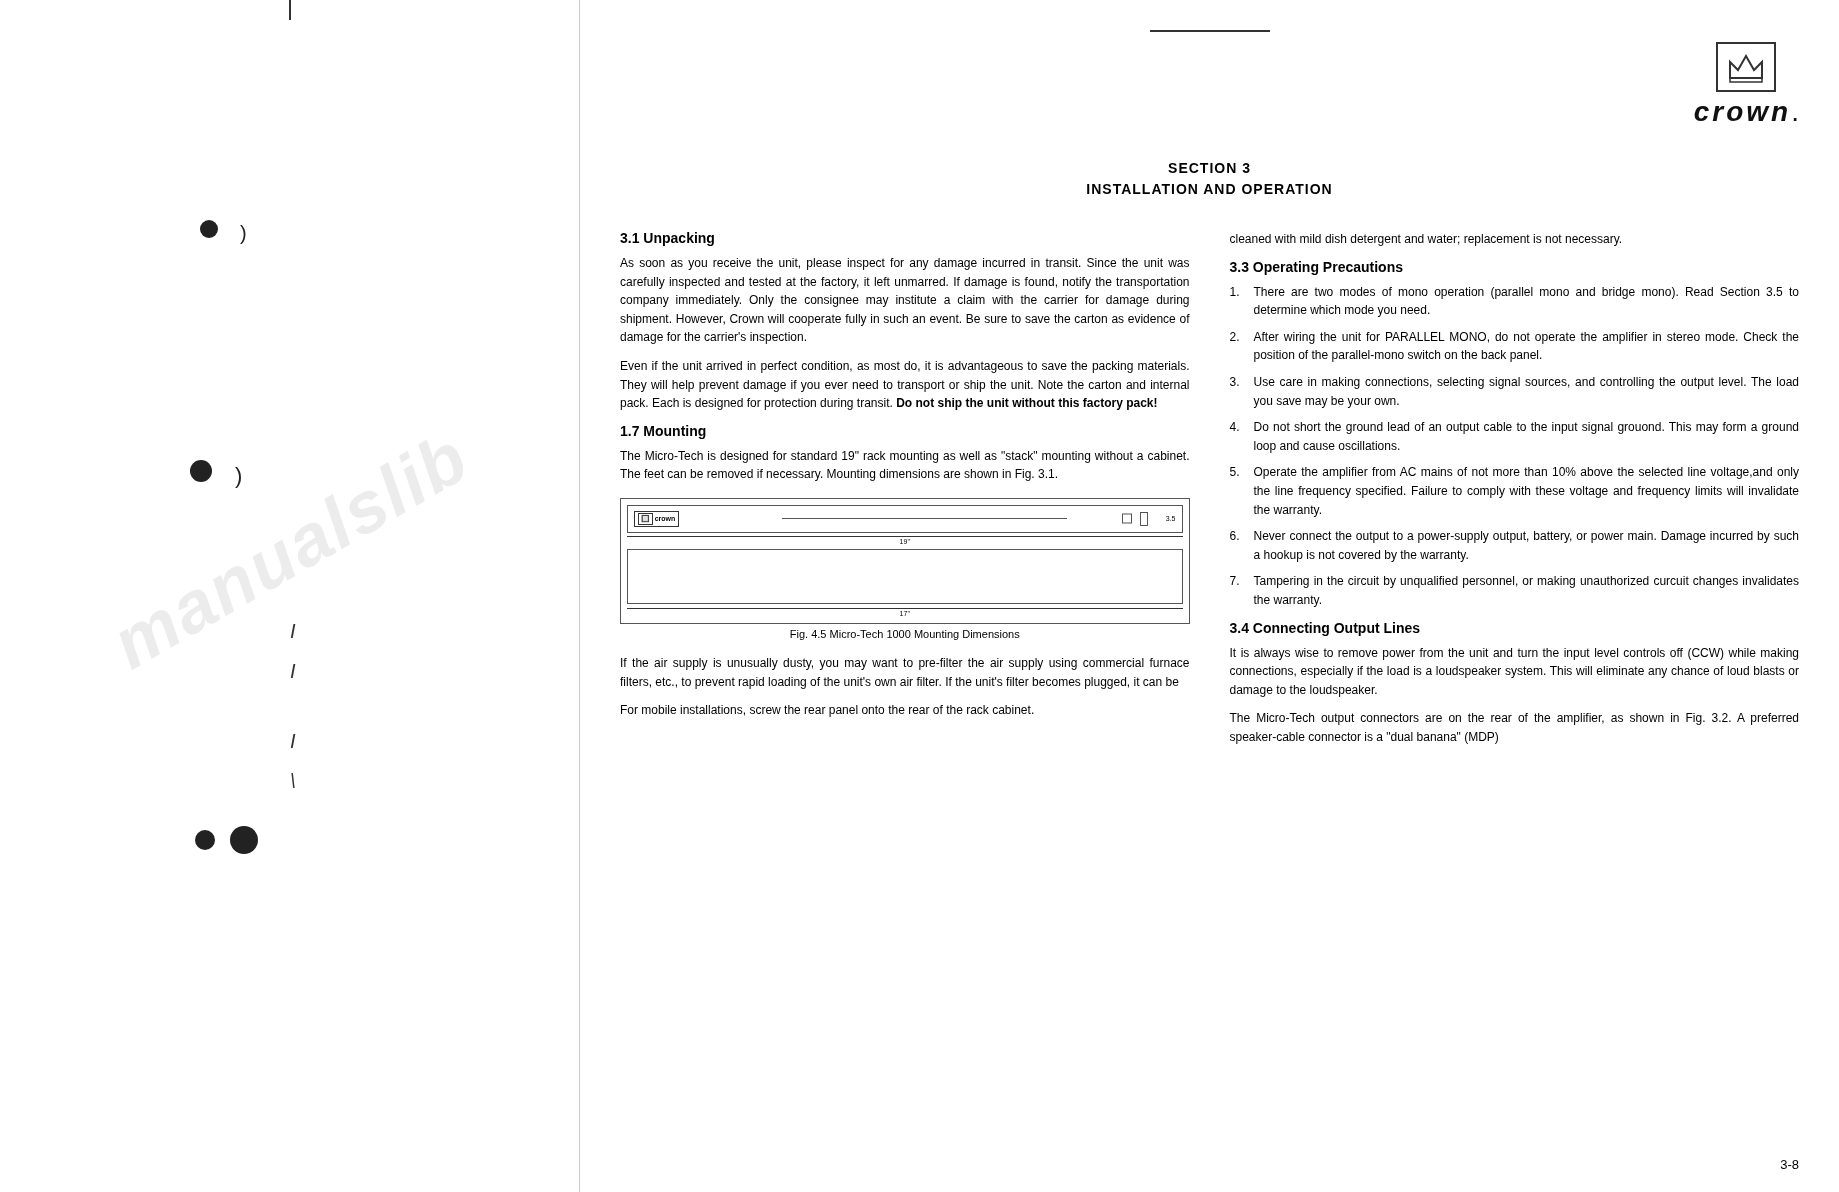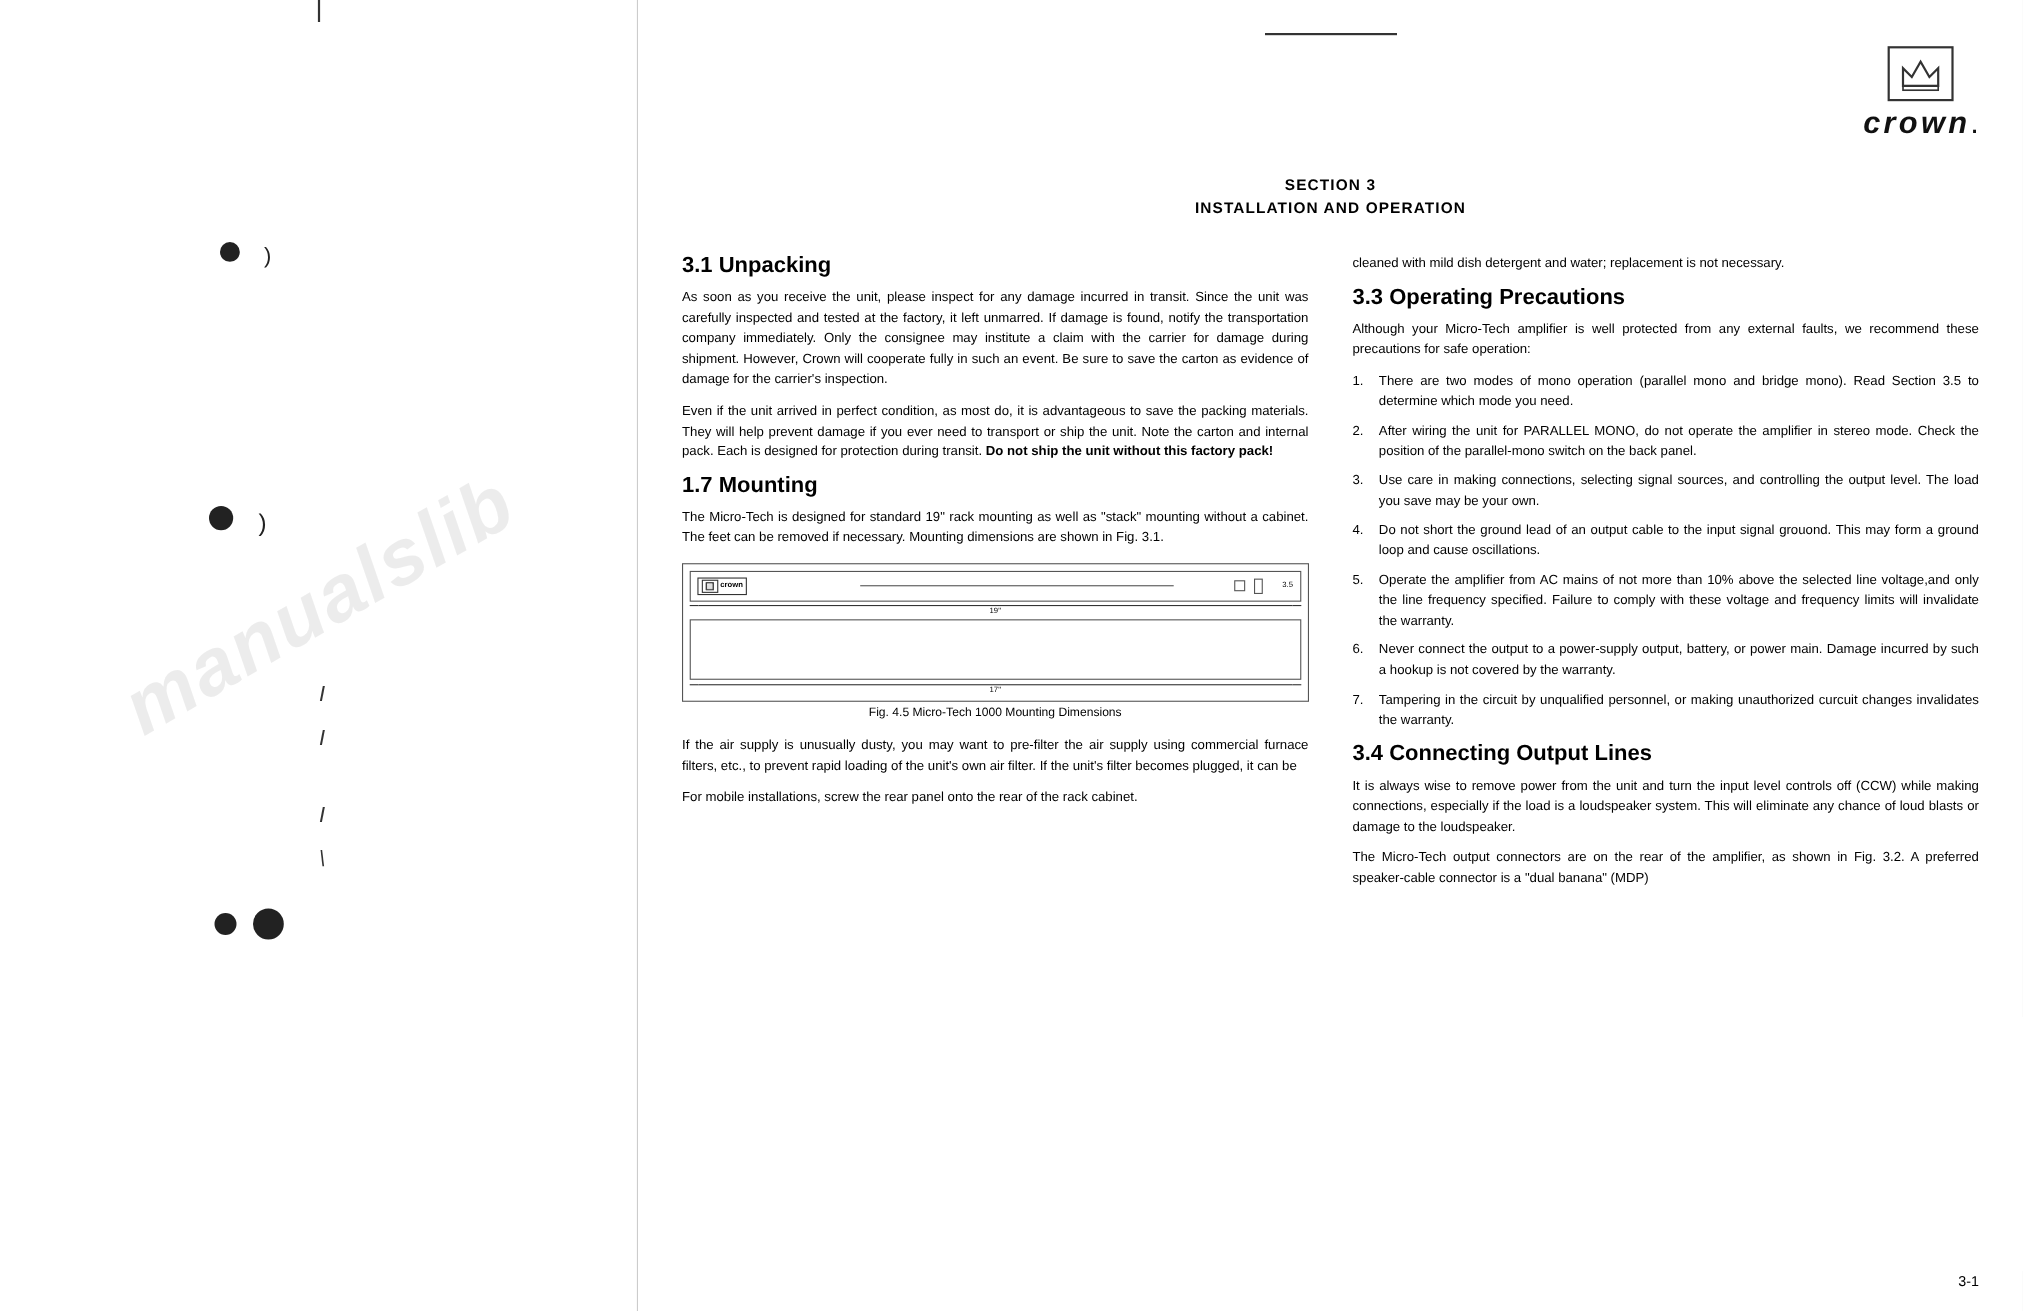--- a/index.html
+++ b/index.html
@@ -120,21 +120,21 @@
     }
     .col-left {
       flex: 1;
     }
     .col-right {
       flex: 1;
     }
 
     
     .section-heading {
-      font-size: 20px;
+      font-size: 14px;
       font-weight: bold;
       margin-bottom: 8px;
       margin-top: 16px;
     }
     .section-heading:first-child {
       margin-top: 0;
     }
 
     
     .body-text {
@@ -362,21 +362,20 @@
         </div>
 
       </div>
 
       <div class="col-right">
 
         <p class="body-text">cleaned with mild dish detergent and water; replacement is not necessary.</p>
 
         <div>
           <div class="section-heading">3.3  Operating Precautions</div>
-          <p class="body-text">Although your Micro-Tech amplifier is well protected from any external faults, we recommend these precautions for safe operation:</p>
           <ol class="numbered-list">
             <li>
               <span class="num">1.</span>
               <span>There are two modes of mono operation (parallel mono and bridge mono). Read Section 3.5 to determine which mode you need.</span>
             </li>
             <li>
               <span class="num">2.</span>
               <span>After wiring the unit for PARALLEL MONO, do not operate the amplifier in stereo mode. Check the position of the parallel-mono switch on the back panel.</span>
             </li>
             <li>
@@ -404,16 +403,16 @@
 
         <div>
           <div class="section-heading">3.4  Connecting Output Lines</div>
           <p class="body-text">It is always wise to remove power from the unit and turn the input level controls off (CCW) while making connections, especially if the load is a loudspeaker system. This will eliminate any chance of loud blasts or damage to the loudspeaker.</p>
           <p class="body-text">The Micro-Tech output connectors are on the rear of the amplifier, as shown in Fig. 3.2. A preferred speaker-cable connector is a "dual banana" (MDP)</p>
         </div>
 
       </div>
     </div>
 
-    <div class="page-number">3-1</div>
+    <div class="page-number">3-8</div>
 
   </div>
 </div>
 
 </body></html>

